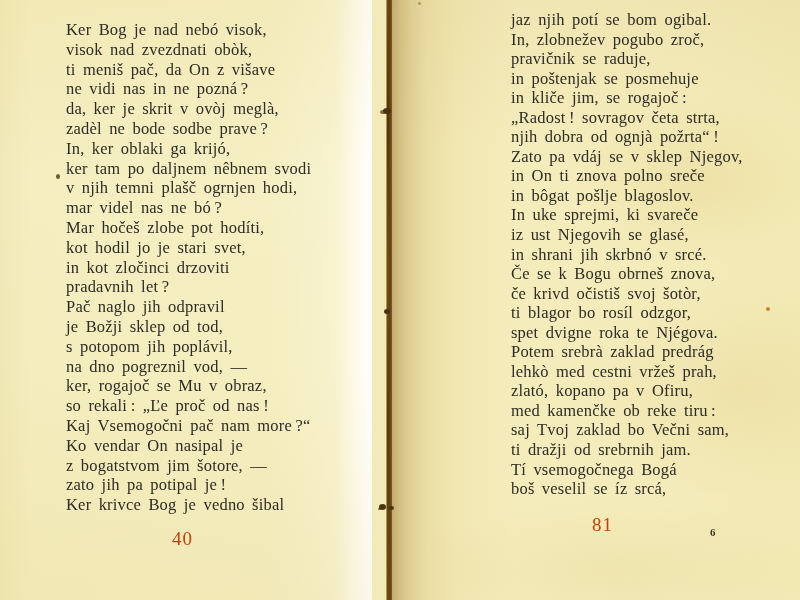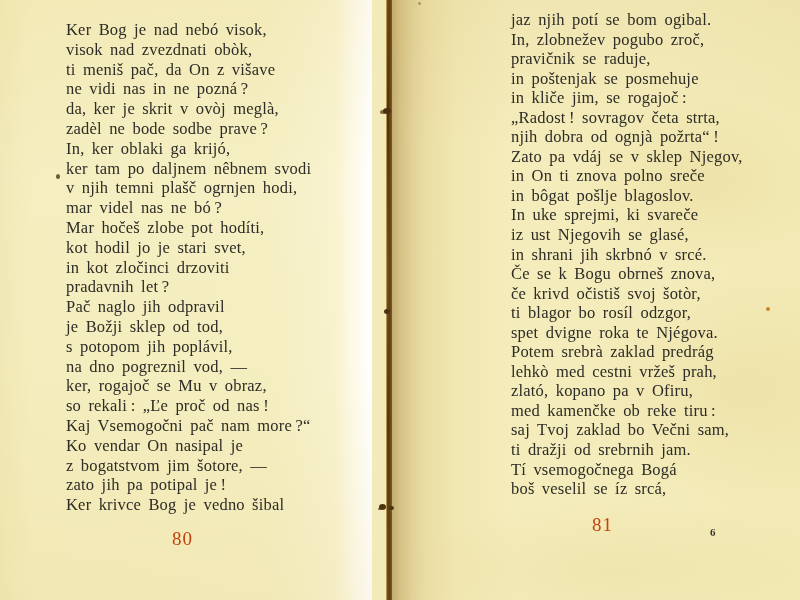--- a/index.html
+++ b/index.html
@@ -91,21 +91,21 @@
   <div class="left-page"></div>
 
   <div class="binding"></div>
 
   <div class="right-page"></div>
 
   <div class="poem poem-left"><div class="poem-line">Ker Bog je nad nebó visok,</div><div class="poem-line">visok nad zvezdnati obòk,</div><div class="poem-line">ti meniš pač, da On z višave</div><div class="poem-line">ne vidi nas in ne pozná ?</div><div class="poem-line">da, ker je skrit v ovòj meglà,</div><div class="poem-line">zadèl ne bode sodbe prave ?</div><div class="poem-line">In, ker oblaki ga krijó,</div><div class="poem-line">ker tam po daljnem nêbnem svodi</div><div class="poem-line">v njih temni plašč ogrnjen hodi,</div><div class="poem-line">mar videl nas ne bó ?</div><div class="poem-line">Mar hočeš zlobe pot hodíti,</div><div class="poem-line">kot hodil jo je stari svet,</div><div class="poem-line">in kot zločinci drzoviti</div><div class="poem-line">pradavnih let ?</div><div class="poem-line">Pač naglo jih odpravil</div><div class="poem-line">je Božji sklep od tod,</div><div class="poem-line">s potopom jih poplávil,</div><div class="poem-line">na dno pogreznil vod, —</div><div class="poem-line">ker, rogajoč se Mu v obraz,</div><div class="poem-line">so rekali : „Ľe proč od nas !</div><div class="poem-line">Kaj Vsemogočni pač nam more ?“</div><div class="poem-line">Ko vendar On nasipal je</div><div class="poem-line">z bogatstvom jim šotore, —</div><div class="poem-line">zato jih pa potipal je !</div><div class="poem-line">Ker krivce Bog je vedno šibal</div></div>
 
   <div class="poem poem-right"><div class="poem-line">jaz njih potí se bom ogibal.</div><div class="poem-line">In, zlobnežev pogubo zroč,</div><div class="poem-line">pravičnik se raduje,</div><div class="poem-line">in poštenjak se posmehuje</div><div class="poem-line">in kliče jim, se rogajoč :</div><div class="poem-line">„Radost ! sovragov četa strta,</div><div class="poem-line">njih dobra od ognjà požrta“ !</div><div class="poem-line">Zato pa vdáj se v sklep Njegov,</div><div class="poem-line">in On ti znova polno sreče</div><div class="poem-line">in bôgat pošlje blagoslov.</div><div class="poem-line">In uke sprejmi, ki svareče</div><div class="poem-line">iz ust Njegovih se glasé,</div><div class="poem-line">in shrani jih skrbnó v srcé.</div><div class="poem-line">Če se k Bogu obrneš znova,</div><div class="poem-line">če krivd očistiš svoj šotòr,</div><div class="poem-line">ti blagor bo rosíl odzgor,</div><div class="poem-line">spet dvigne roka te Njégova.</div><div class="poem-line">Potem srebrà zaklad predrág</div><div class="poem-line">lehkò med cestni vržeš prah,</div><div class="poem-line">zlató, kopano pa v Ofiru,</div><div class="poem-line">med kamenčke ob reke tiru :</div><div class="poem-line">saj Tvoj zaklad bo Večni sam,</div><div class="poem-line">ti dražji od srebrnih jam.</div><div class="poem-line">Tí vsemogočnega Bogá</div><div class="poem-line">boš veselil se íz srcá,</div></div>
 
-  <div class="folio folio-left">80</div>
+  <div class="folio folio-left">40</div>
 
   <div class="folio folio-right">81</div>
 
   <div class="sig-mark">6</div>
 
   <div class="stitch stitch-1"></div>
   <div class="stitch stitch-2"></div>
   <div class="stitch stitch-3"></div>
   <div class="speck speck-1"></div>
   <div class="speck speck-2"></div>

